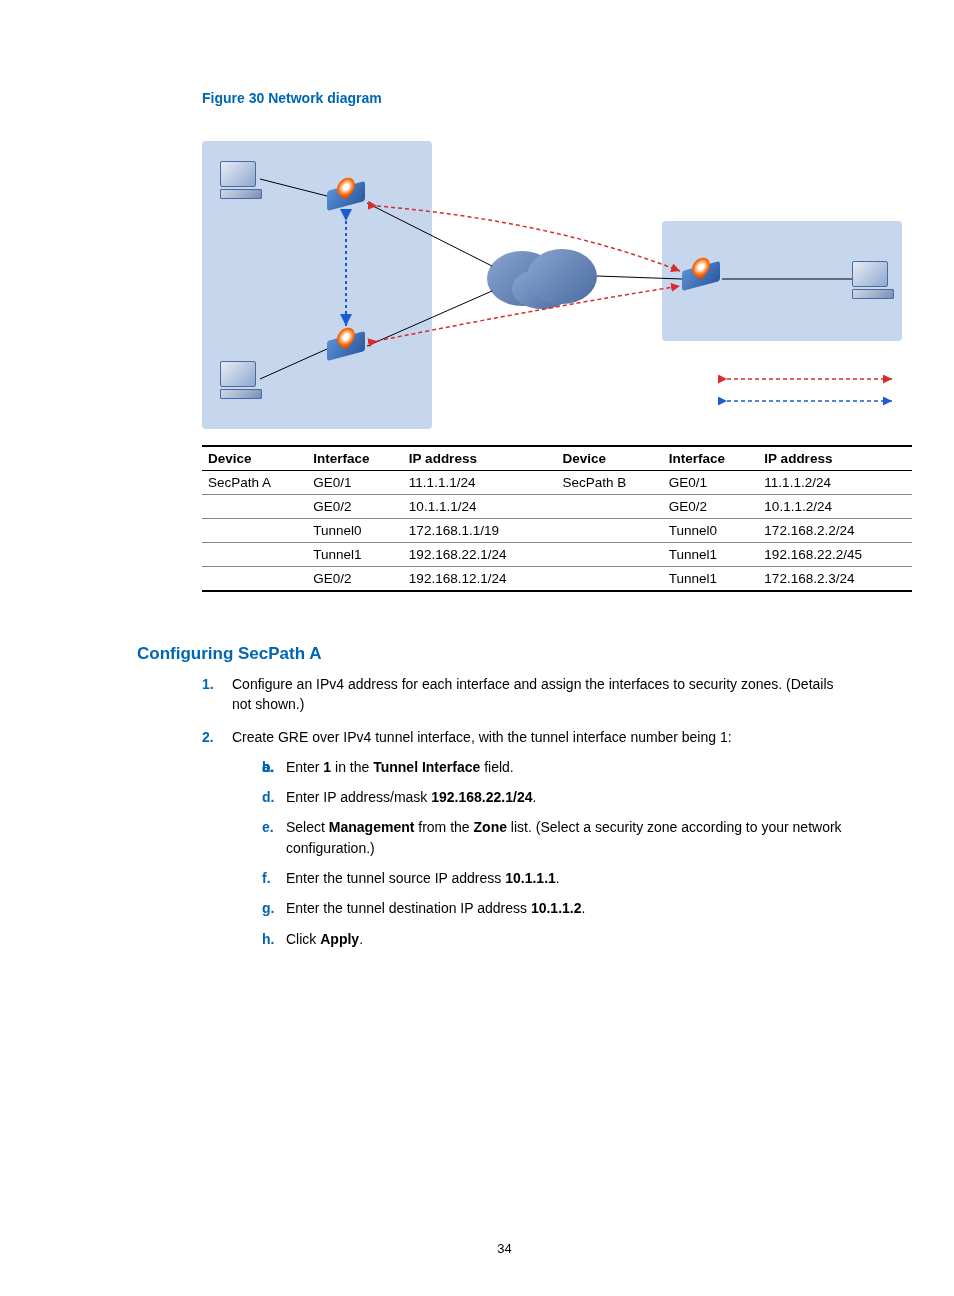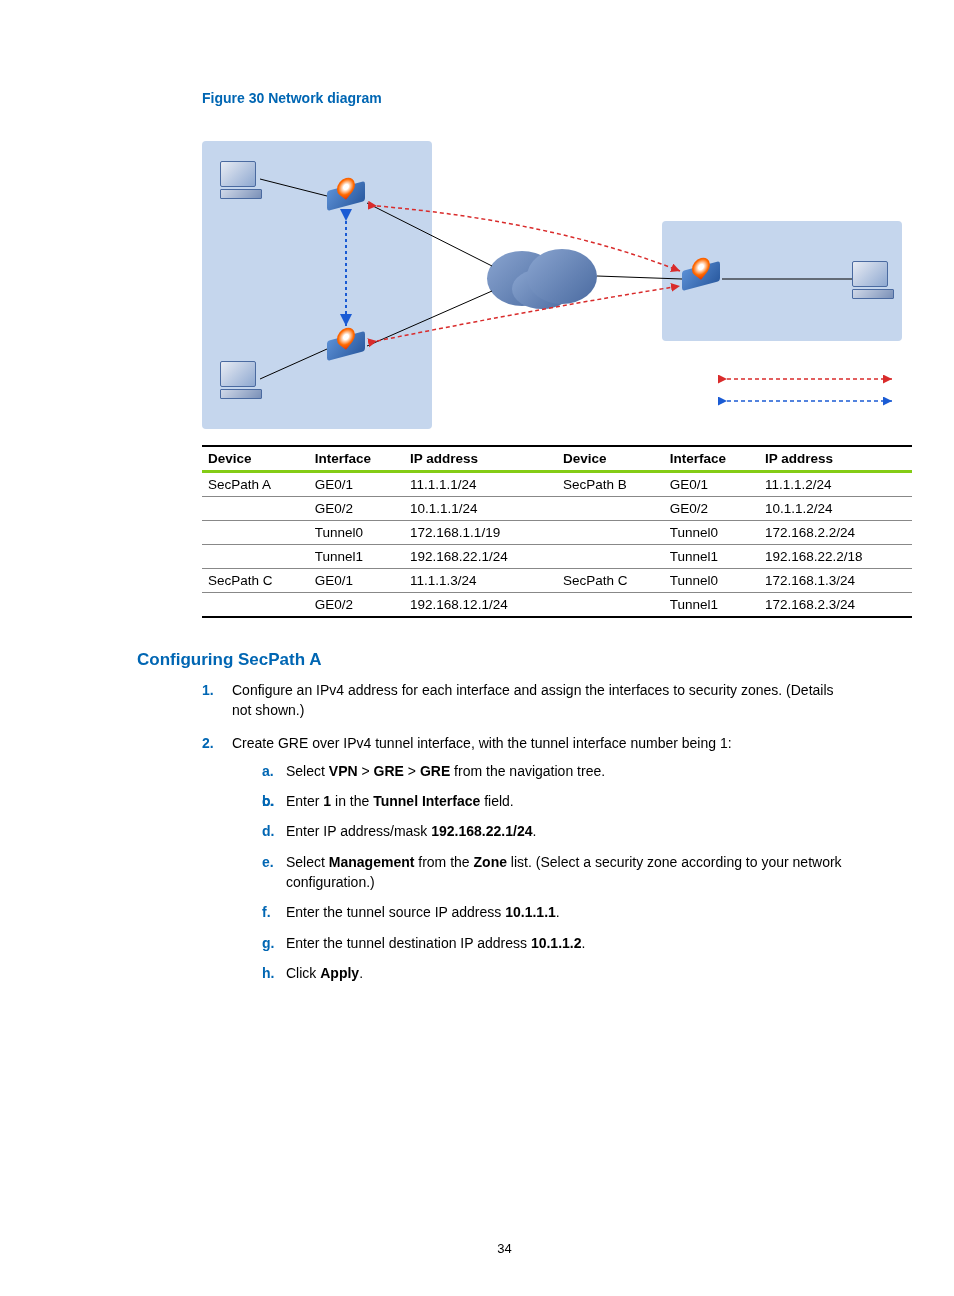--- a/index.html
+++ b/index.html
@@ -94,30 +94,30 @@
     border-collapse: collapse;
     width: 710px;
     font-size: 13.5px;
   }
   table.iface th, table.iface td {
     text-align: left;
     padding: 4px 6px;
   }
   table.iface thead tr {
     border-top: 2px solid #000;
-    border-bottom: 3px solid #84cc16;
+    border-bottom: 1px solid #84cc16;
   }
   table.iface tbody tr.mid-top td { border-top: 1px solid #000; }
   table.iface tbody tr.last td { border-bottom: 2px solid #000; }
   table.iface tbody tr td { border-bottom: 0.5px solid #888; }
   .section-h2 {
     color: #0066b3;
     font-weight: bold;
     font-size: 17px;
-    margin-top: 32px;
+    margin-top: 52px;
     margin-bottom: 10px;
   }
   ol.num {
     list-style: none;
     padding-left: 65px;
     margin: 0;
   }
   ol.num > li {
     position: relative;
     padding-left: 30px;
@@ -264,47 +264,39 @@
           <td></td>
           <td>Tunnel0</td>
           <td>172.168.2.2/24</td>
         </tr>
         <tr>
           <td></td>
           <td>Tunnel1</td>
           <td>192.168.22.1/24</td>
           <td></td>
           <td>Tunnel1</td>
-          <td>192.168.22.2/18</td>
-        </tr>
-        <tr class="mid-top">
-          <td>SecPath C</td>
-          <td>GE0/1</td>
-          <td>11.1.1.3/24</td>
-          <td>SecPath C</td>
-          <td>Tunnel0</td>
-          <td>172.168.1.3/24</td>
+          <td>192.168.22.2/45</td>
         </tr>
         <tr class="last">
           <td></td>
           <td>GE0/2</td>
           <td>192.168.12.1/24</td>
           <td></td>
           <td>Tunnel1</td>
           <td>172.168.2.3/24</td>
         </tr>
       </tbody>
   </table>
 
   <div class="section-h2">Configuring SecPath A</div>
 
   <ol class="num" id="steps">
       <li><span class="marker">1.</span><span>Configure an IPv4 address for each interface and assign the interfaces to security zones. (Details not shown.)</span></li>
       <li><span class="marker">2.</span><span>Create GRE over IPv4 tunnel interface, with the tunnel interface number being 1:</span><ol class="alpha">
-          <li><span class="marker">a.</span><span><span>Select </span><span class="bold">VPN</span><span> &gt; </span><span class="bold">GRE</span><span> &gt; </span><span class="bold">GRE</span><span> from the navigation tree.</span></span></li>
+          <li><span class="marker">a.</span></li>
           <li><span class="marker">b.</span></li>
           <li><span class="marker">c.</span><span><span>Enter </span><span class="bold">1</span><span> in the </span><span class="bold">Tunnel Interface</span><span> field.</span></span></li>
           <li><span class="marker">d.</span><span><span>Enter IP address/mask </span><span class="bold">192.168.22.1/24</span><span>.</span></span></li>
           <li><span class="marker">e.</span><span><span>Select </span><span class="bold">Management</span><span> from the </span><span class="bold">Zone</span><span> list. (Select a security zone according to your network configuration.)</span></span></li>
           <li><span class="marker">f.</span><span><span>Enter the tunnel source IP address </span><span class="bold">10.1.1.1</span><span>.</span></span></li>
           <li><span class="marker">g.</span><span><span>Enter the tunnel destination IP address </span><span class="bold">10.1.1.2</span><span>.</span></span></li>
           <li><span class="marker">h.</span><span><span>Click </span><span class="bold">Apply</span><span>.</span></span></li>
         </ol></li>
     </ol>
 

